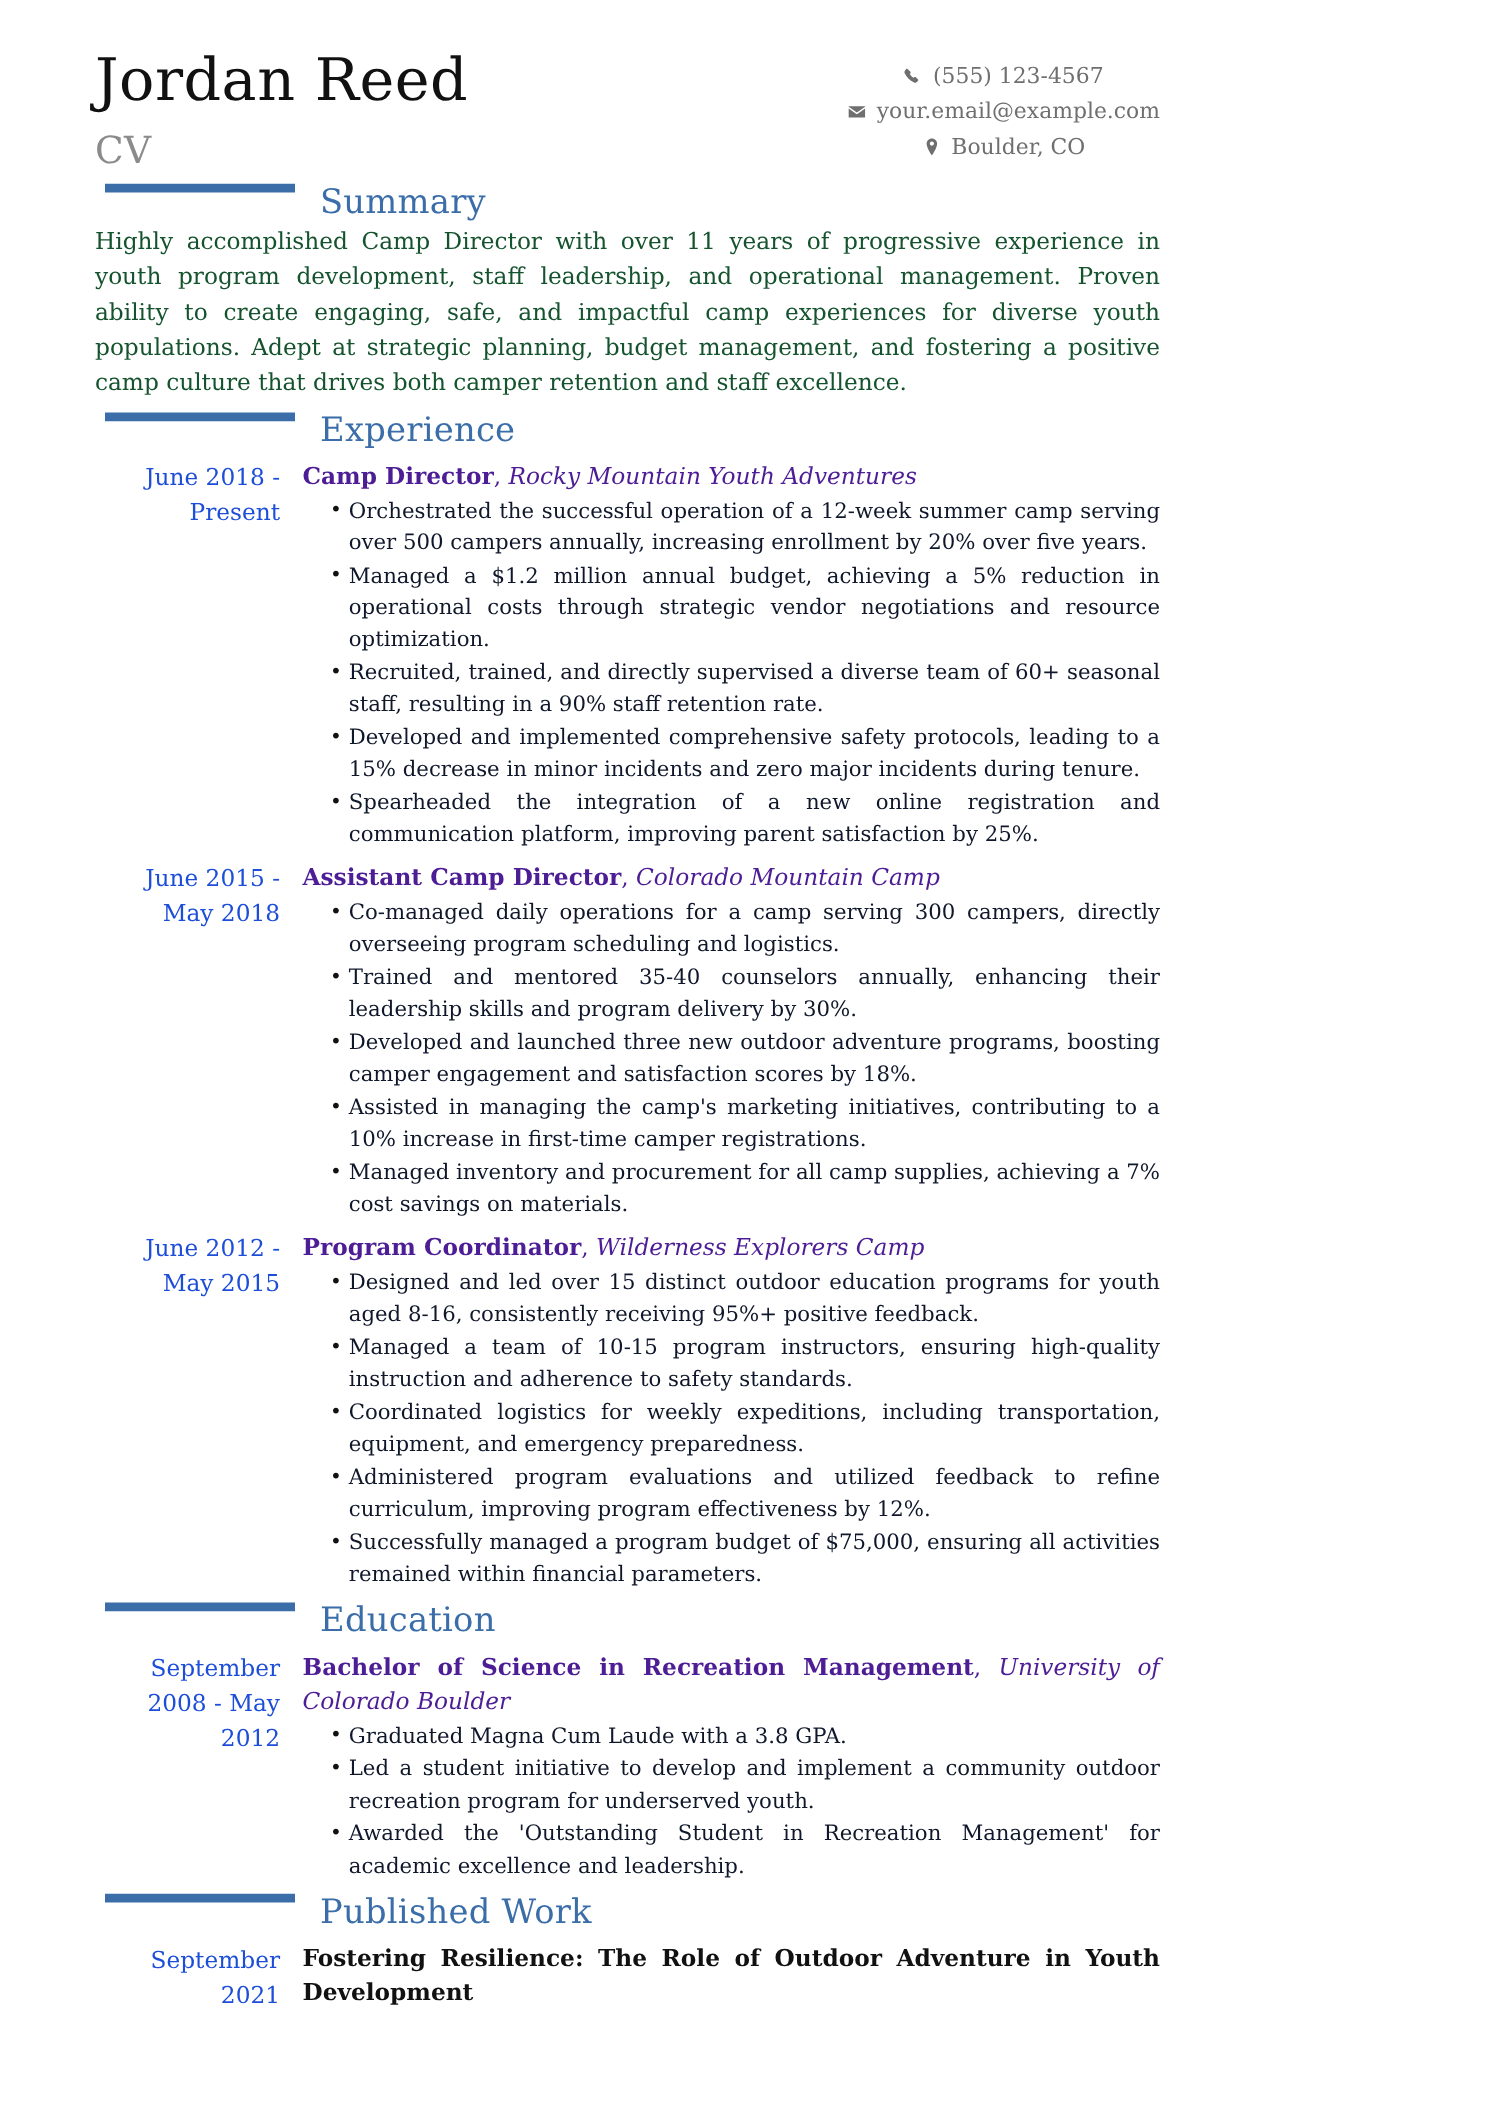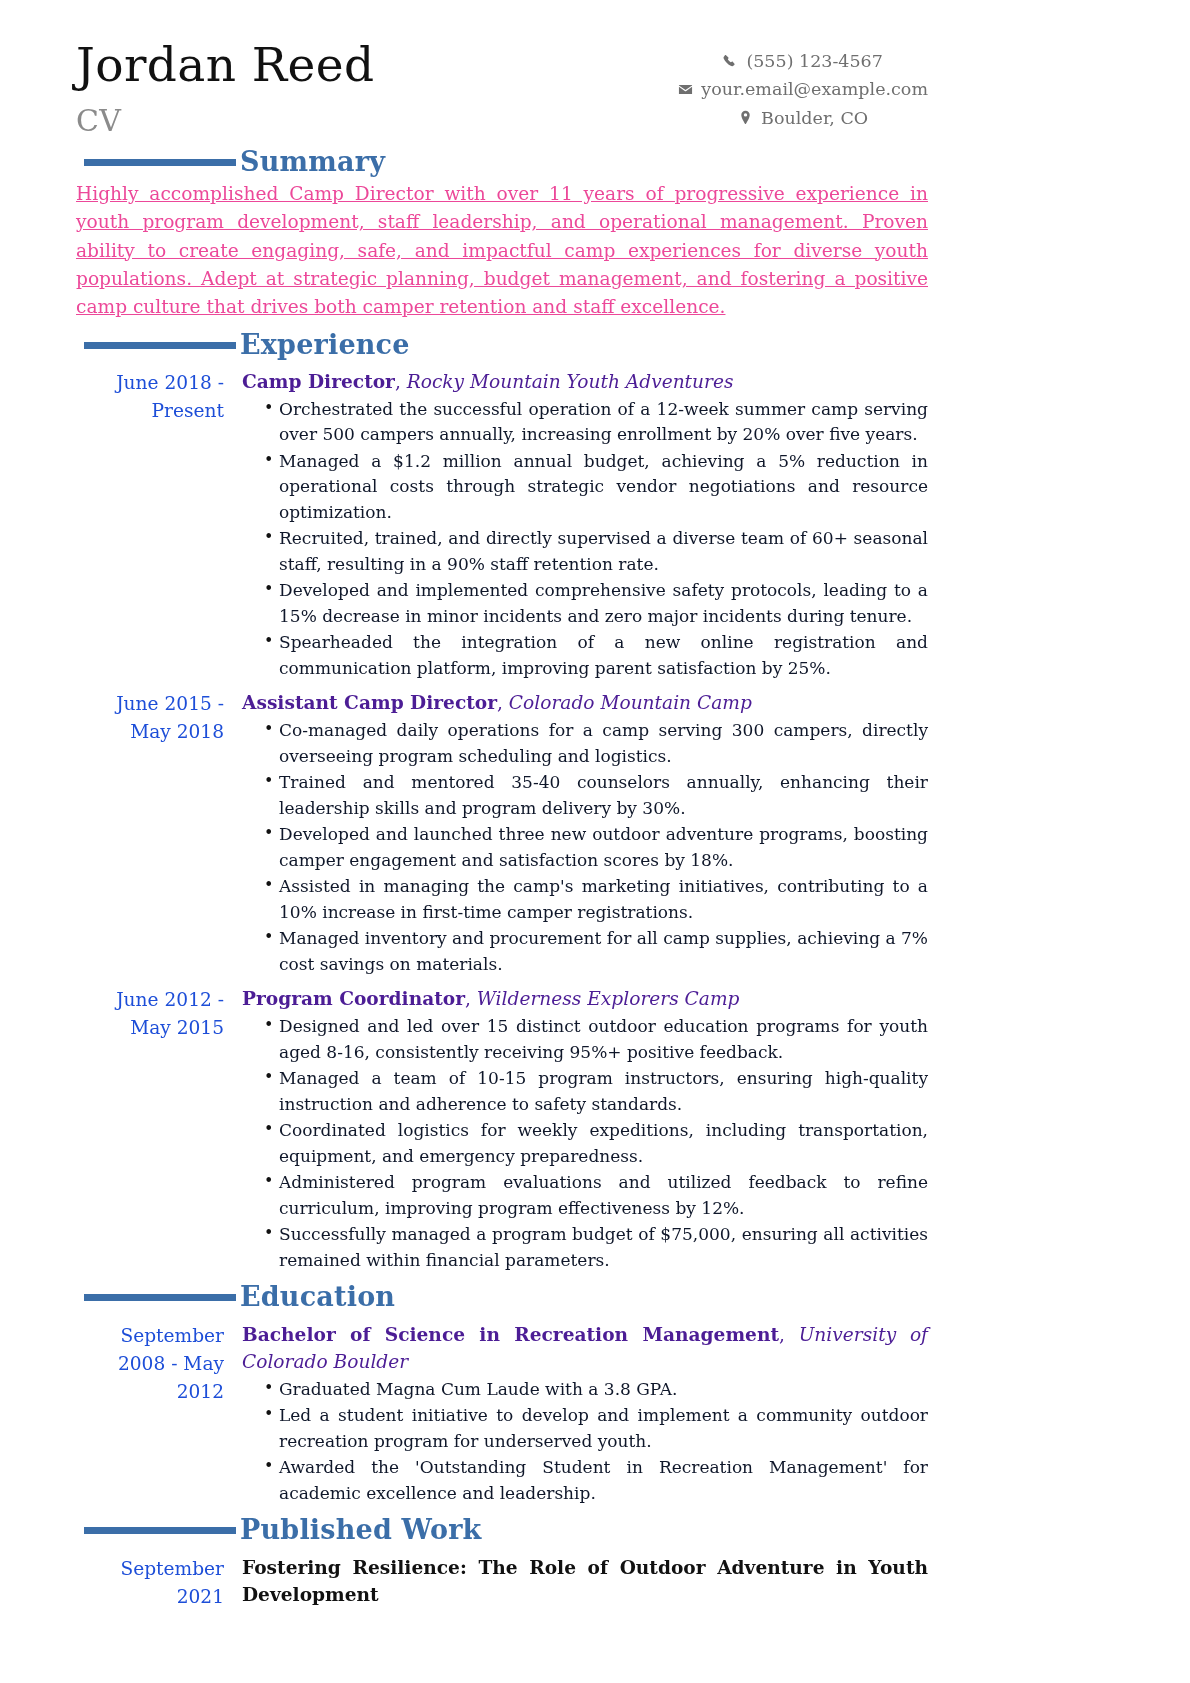--- a/index.html
+++ b/index.html
@@ -60,24 +60,22 @@
     justify-content: center;
     width: 16px;
     height: 16px;
     flex: none;
   }
   .c-icon svg { display: block; fill: #6f6f6f; }
 
   
   .section-head {
     display: flex;
-    align-items: center;
-    gap: 4px;
+    gap: 20px;
     margin: 9px 0 3px 8px;
-    font-weight: bold;
   }
   .rule {
     width: 152px;
     height: 7px;
     background: #3b6ea8;
     flex: none;
   }
   .section-title {
     color: #3b6ea8;
     font-size: 27px;
@@ -85,22 +83,21 @@
     letter-spacing: 0.2px;
     white-space: nowrap;
   }
 
   
   .summary {
     text-align: justify;
     font-size: 18.6px;
     line-height: 1.52;
     margin: 1px 0 0 0;
-    color: #ec4899;
-    text-decoration: underline;
+    color: #14532d;
   }
 
   
   .entry {
     display: flex;
     align-items: flex-start;
     margin-top: 9px;
   }
   .entry.tight { margin-top: 10px; }
   .entry-date {

